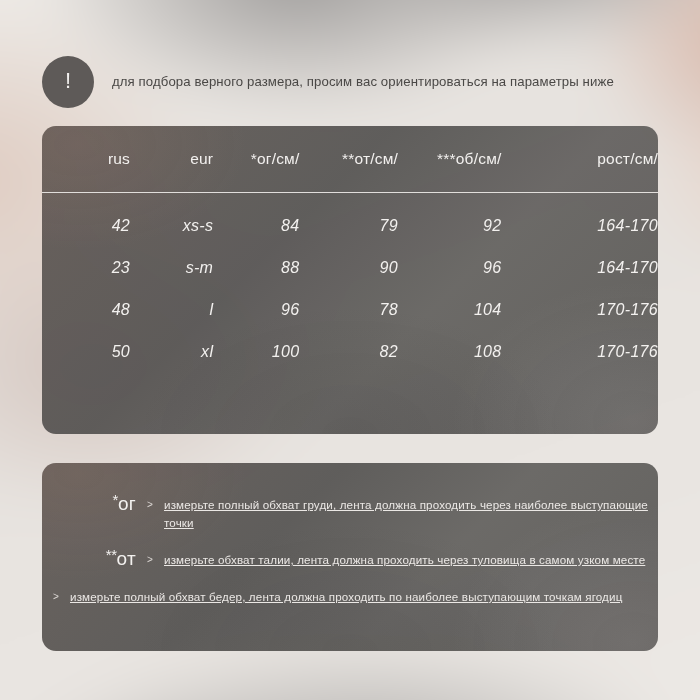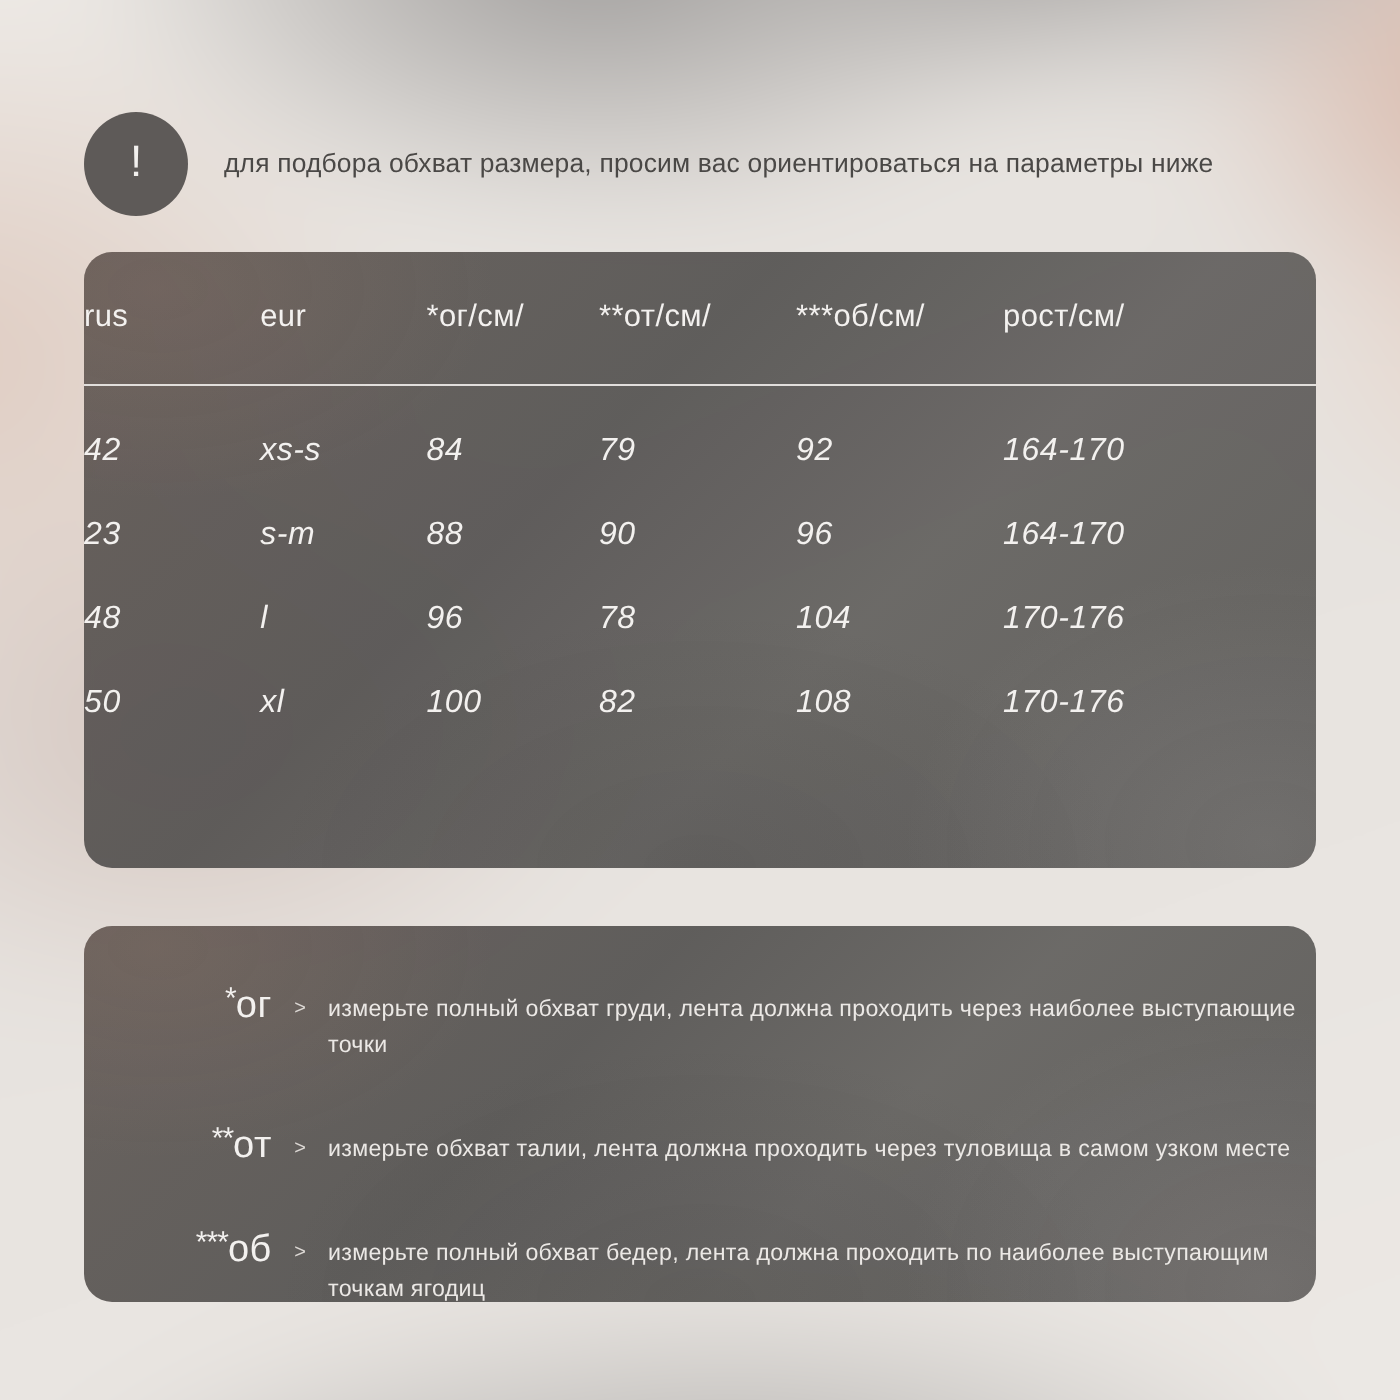--- a/index.html
+++ b/index.html
@@ -107,21 +107,21 @@
     height: 308px;
   }
   .tbl {
     position: relative;
     z-index: 2;
     width: 100%;
     border-collapse: collapse;
     table-layout: fixed;
   }
   .tbl th, .tbl td {
-    text-align: left;
+    text-align: right;
     color: #f3f1ef;
     font-weight: 400;
     padding: 0;
   }
   .tbl th {
     font-size: 15.5px;
     letter-spacing: 0.2px;
     height: 66px;
     vertical-align: middle;
     white-space: nowrap;
@@ -149,21 +149,21 @@
   #legend-card {
     top: 463px;
     height: 188px;
   }
   .legend-inner {
     position: relative;
     z-index: 2;
     padding: 28px 0 24px 0;
     display: flex;
     flex-direction: column;
-    gap: 29px;
+    gap: 14px;
   }
   .legend-row {
     display: flex;
     align-items: flex-start;
   }
   .legend-key {
     flex: 0 0 auto;
     width: 94px;
     text-align: right;
     color: #f3f1ef;
@@ -187,34 +187,35 @@
     line-height: 1.45;
     padding-top: 7px;
   }
   .legend-desc {
     flex: 1 1 auto;
     color: #ebe8e5;
     font-size: 11.6px;
     line-height: 1.55;
     letter-spacing: 0.15px;
     padding-top: 5px;
+    text-decoration: underline;
   }
 </style>
 </head>
 <body>
 
 <div id="stage">
 
   <div class="bg-layer bg-a"></div>
 
   <div class="notice">
     <div class="notice-badge">
       <span class="bang">!</span>
     </div>
-    <div class="notice-text">для подбора обхват размера, просим вас ориентироваться на параметры ниже</div>
+    <div class="notice-text">для подбора верного размера, просим вас ориентироваться на параметры ниже</div>
   </div>
 
   <div class="card" id="table-card">
     <table class="tbl">
       <colgroup>
         <col class="c0">
           <col class="c1">
           <col class="c2">
           <col class="c3">
           <col class="c4">
@@ -276,21 +277,20 @@
         <div class="legend-desc">измерьте полный обхват груди, лента должна проходить через наиболее выступающие точки</div>
       </div>
 
       <div class="legend-row">
         <div class="legend-key"><span class="stars">**</span><span>от</span></div>
         <div class="legend-arrow">&gt;</div>
         <div class="legend-desc">измерьте обхват талии, лента должна проходить через туловища в самом узком месте</div>
       </div>
 
       <div class="legend-row">
-        <div class="legend-key"><span class="stars">***</span><span>об</span></div>
         <div class="legend-arrow">&gt;</div>
         <div class="legend-desc">измерьте полный обхват бедер, лента должна проходить по наиболее выступающим точкам ягодиц</div>
       </div>
 
     </div>
   </div>
 
 </div>
 
 </body></html>

